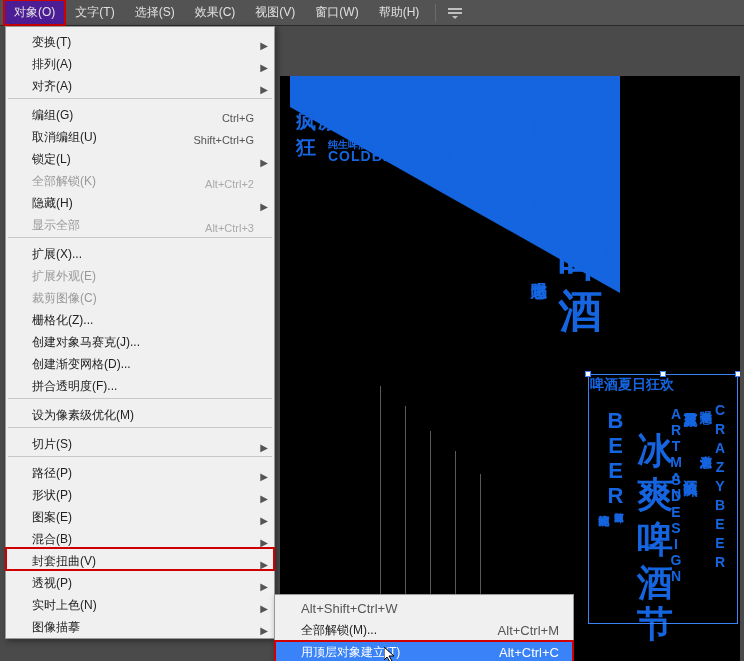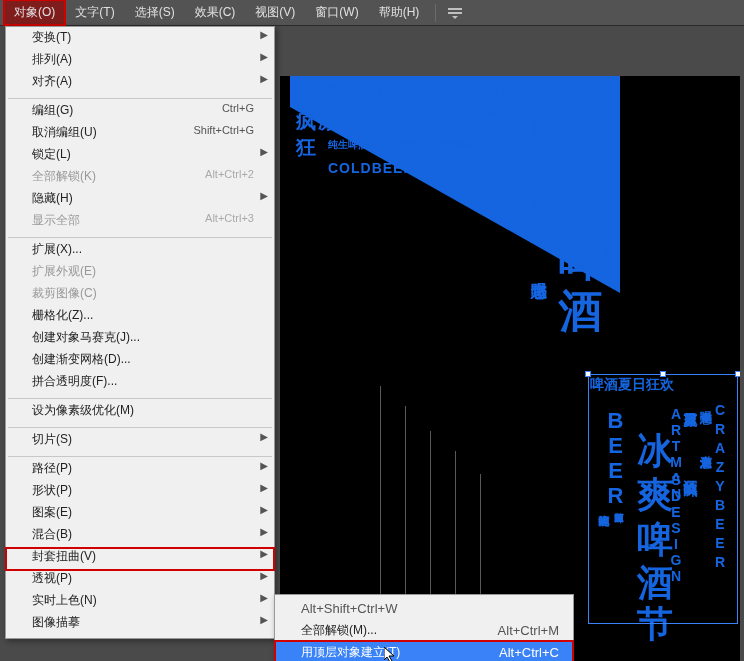--- a/index.html
+++ b/index.html
@@ -20,21 +20,21 @@
     align-items: center;
     padding-left: 4px;
     border-bottom: 1px solid #2a2a2a;
   }
   .menu-item {
     padding: 4px 10px;
     color: #e0e0e0;
     cursor: default;
   }
   .menu-item.active {
-    background: #7f1d1d;
+    background: #4c1d95;
     outline: 2px solid #d00000;
     outline-offset: -1px;
   }
   .sep {
     width: 1px; height: 18px; background: #6a6a6a; margin: 0 6px;
   }
   .collapse-btn {
     width: 26px; height: 20px; display:flex; align-items:center; justify-content:center;
   }
   .canvas-area {
@@ -77,21 +77,21 @@
     width: 270px;
     background: #f0f0f0;
     color: #222;
     border: 1px solid #999;
     box-shadow: 2px 2px 6px rgba(0,0,0,0.4);
     padding: 2px 0;
     z-index: 200;
   }
   .dd-row {
     display: flex;
-    align-items: flex-start;
+    align-items: flex-end;
     height: 22px;
     padding: 0 20px 0 26px;
     position: relative;
   }
   .dd-row.disabled { color: #999; }
   .dd-row .label { flex: 1; }
   .dd-row .shortcut { color: #555; font-size: 11px; }
   .dd-row.disabled .shortcut { color: #aaa; }
   .dd-row .arrow {
     position: absolute; right: 6px; font-size: 10px; color: #555;
@@ -164,21 +164,21 @@
 
     <div class="blue-text" style="left:20px; top:6px; font-size:18px; font-style:italic;">啤酒狂欢节</div>
     <div class="blue-text" style="left:130px; top:6px; font-size:18px;">纯色啤酒夏日狂欢</div>
     <div class="blue-text" style="left:60px; top:30px; font-size:30px; letter-spacing:2px;">BEER</div>
     <div class="blue-text" style="left:182px; top:30px; font-size:12px;">ARTMAN</div>
     <div class="blue-text" style="left:182px; top:44px; font-size:12px;">SDESIGN</div>
     <div class="blue-text" style="left:16px; top:32px; font-size:20px;">疯</div>
     <div class="blue-text" style="left:38px; top:32px; font-size:20px;">凉</div>
     <div class="blue-text" style="left:16px; top:58px; font-size:20px;">狂</div>
     <div class="blue-text" style="left:48px; top:62px; font-size:10px;">纯生啤酒冰爽夏日啤酒节邀您畅饮</div>
-    <div class="blue-text" style="left:48px; top:84px; font-size:14px; letter-spacing:1px;">COLDBEERFESTIVAL</div>
+    <div class="blue-text" style="left:48px; top:72px; font-size:14px; letter-spacing:1px;">COLDBEERFESTIVAL</div>
 
     <div class="blue-text vert-text" style="left:248px; top:26px; font-size:18px;">冰爽夏日</div>
     <div class="blue-text vert-text" style="left:248px; top:110px; font-size:18px;">疯狂啤酒</div>
     <div class="blue-text vert-text" style="left:248px; top:194px; font-size:16px;">邀您喝</div>
     <div class="blue-text vert-text" style="left:272px; top:20px; font-size:44px;">冰</div>
     <div class="blue-text vert-text" style="left:272px; top:72px; font-size:44px;">爽</div>
     <div class="blue-text vert-text" style="left:272px; top:124px; font-size:44px;">啤</div>
     <div class="blue-text vert-text" style="left:272px; top:176px; font-size:44px;">酒</div>
     <div class="blue-text vert-text" style="left:320px; top:20px; font-size:16px; letter-spacing:4px;">CRAZYBEER</div>
 

